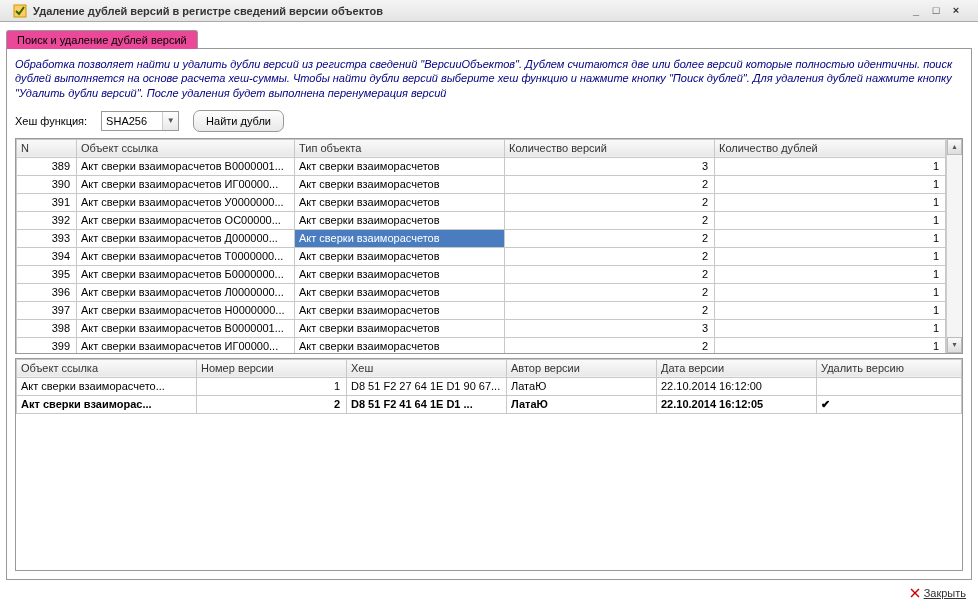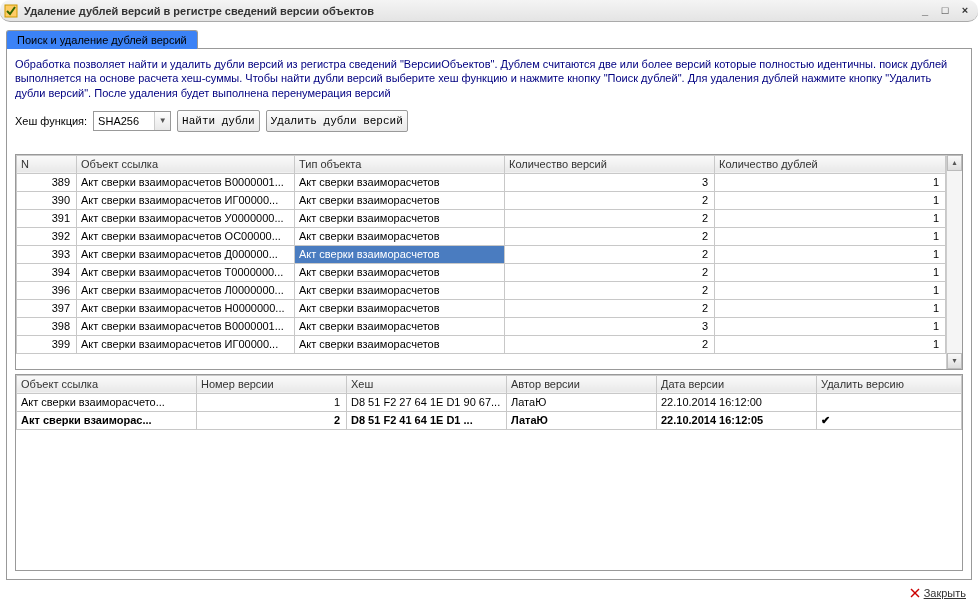--- a/index.html
+++ b/index.html
@@ -1,33 +1,33 @@
 <!DOCTYPE html>
 <html><head>
 <meta charset="utf-8">
 <style>
   * { box-sizing: border-box; }
   html, body { margin:0; padding:0; height:100%; }
   body { font-family: Arial, sans-serif; font-size:11px; background:#fff; }
   .window { width:978px; height:608px; background:#fff; display:flex; flex-direction:column; }
-  .titlebar { height:22px; background:linear-gradient(#f4f4f4,#e4e4e4); border-bottom:1px solid #aaa; display:flex; align-items:center; padding:0 4px;border-radius:10px; }
+  .titlebar { height:22px; background:linear-gradient(#f4f4f4,#e4e4e4); border-bottom:1px solid #aaa; display:flex; align-items:center; padding:0 13px; }
   .titlebar .icon { width:14px; height:14px; margin-right:6px; display:inline-block; }
   .titlebar .title { flex:1; color:#333; font-weight:bold; font-size:11px; }
   .titlebar .ctrl { width:18px; height:14px; margin-left:2px; text-align:center; line-height:12px; font-weight:bold; color:#333; cursor:pointer; }
   .content { flex:1; padding:4px 6px 2px 6px; display:flex; flex-direction:column; overflow:hidden; }
   .tabstrip { height:22px; display:flex; align-items:flex-end; position:relative; z-index:2; }
-  .tab { background:#3b82f6; border:1px solid #999; border-bottom:none; padding:3px 10px; font-size:11px; border-radius:3px 3px 0 0; position:relative; top:1px; }
+  .tab { background:#ec4899; border:1px solid #999; border-bottom:none; padding:3px 10px; font-size:11px; border-radius:3px 3px 0 0; position:relative; top:1px; }
   .tabbody { flex:1; border:1px solid #999; padding:8px; display:flex; flex-direction:column; overflow:hidden; }
-  .desc { color:#000080; line-height:1.3; margin-bottom:10px; }
-  .toolbar { display:flex; align-items:center; gap:6px; margin-bottom:22px; }
+  .desc { color:#000080; line-height:1.3; margin-bottom:10px;font-style:italic; }
+  .toolbar { display:flex; align-items:center; gap:14px; margin-bottom:6px; }
   .toolbar label { font-size:11px; }
   .combo { display:inline-flex; height:20px; border:1px solid #999; background:#fff; }
   .combo input { border:none; outline:none; width:60px; padding:0 4px; font-size:11px; height:18px; }
   .combo .arrow { width:16px; height:18px; border-left:1px solid #ccc; background:linear-gradient(#fefefe,#e8e8e8); display:flex; align-items:center; justify-content:center; color:#555; font-size:8px; cursor:pointer; }
-  .btn { height:22px; padding:0 4px; background:linear-gradient(#fdfdfd,#e9e9e9); border:1px solid #999; border-radius:2px; font-size:11px; cursor:pointer;font-family:Liberation Mono, monospace; }
+  .btn { height:22px; padding:0 12px; background:linear-gradient(#fdfdfd,#e9e9e9); border:1px solid #999; border-radius:7px; font-size:11px; cursor:pointer; }
   .grid-wrap { border:1px solid #999; height:216px; display:flex; overflow:hidden; }
   .grid { flex:1; overflow:hidden; }
   table { border-collapse:collapse; width:100%; table-layout:fixed; }
   th, td { border:1px solid #c8c8c8; padding:2px 4px; font-size:11px; height:18px; overflow:hidden; white-space:nowrap; text-overflow:ellipsis; background:#fff; }
   th { background:linear-gradient(#fafafa,#e8e8e8); text-align:left; font-weight:normal; color:#333; }
   .num { text-align:right; padding-right:6px; }
   .sel td { background:#4a7cc0 !important; color:#fff; }
   .sel td.whitebg { background:#fff !important; color:#000; }
   .vscroll { width:16px; background:#f0f0f0; border-left:1px solid #ccc; display:flex; flex-direction:column; }
   .vscroll .arr { height:16px; background:linear-gradient(#fafafa,#ddd); border:1px solid #bbb; font-size:8px; text-align:center; line-height:14px; color:#555; cursor:pointer; }
@@ -63,21 +63,20 @@
     <div class="tabbody">
       <div class="desc">Обработка позволяет найти и удалить дубли версий из регистра сведений "ВерсииОбъектов". Дублем считаются две или более версий которые полностью идентичны. поиск дублей выполняется на основе расчета хеш-суммы. Чтобы найти дубли версий выберите хеш функцию и нажмите кнопку "Поиск дублей". Для удаления дублей нажмите кнопку "Удалить дубли версий". После удаления будет выполнена перенумерация версий</div>
 
       <div class="toolbar">
         <label>Хеш функция:</label>
         <div class="combo">
           <input type="text" readonly="" value="SHA256" style="">
           <div class="arrow">▼</div>
         </div>
         <button class="btn">Найти дубли</button>
-        <button class="btn">Удалить дубли версий</button>
       </div>
 
       <div class="grid-wrap">
         <div class="grid">
           <table>
             <colgroup>
                 <col style="width:60px">
                 <col style="width:218px">
                 <col style="width:210px">
                 <col style="width:210px">
@@ -124,20 +123,27 @@
                 <tr class="sel">
                   <td class="num whitebg" style="background: rgb(255, 255, 255); color: rgb(0, 0, 0); padding-left: 32px;">393</td>
                   <td class="whitebg" style="background: rgb(255, 255, 255); color: rgb(0, 0, 0); margin-left: 48px;">Акт сверки взаиморасчетов Д000000...</td>
                   <td>Акт сверки взаиморасчетов</td>
                   <td class="num whitebg" style="background: rgb(255, 255, 255); color: rgb(0, 0, 0);">2</td>
                   <td class="num whitebg" style="background: rgb(255, 255, 255); color: rgb(0, 0, 0);">1</td>
                 </tr>
                 <tr>
                   <td class="num whitebg">394</td>
                   <td class="whitebg">Акт сверки взаиморасчетов Т0000000...</td>
+                  <td>Акт сверки взаиморасчетов</td>
+                  <td class="num whitebg">2</td>
+                  <td class="num whitebg">1</td>
+                </tr>
+                <tr>
+                  <td class="num whitebg">395</td>
+                  <td class="whitebg">Акт сверки взаиморасчетов Б0000000...</td>
                   <td>Акт сверки взаиморасчетов</td>
                   <td class="num whitebg">2</td>
                   <td class="num whitebg">1</td>
                 </tr>
                 <tr>
                   <td class="num whitebg">396</td>
                   <td class="whitebg">Акт сверки взаиморасчетов Л0000000...</td>
                   <td>Акт сверки взаиморасчетов</td>
                   <td class="num whitebg">2</td>
                   <td class="num whitebg">1</td>

